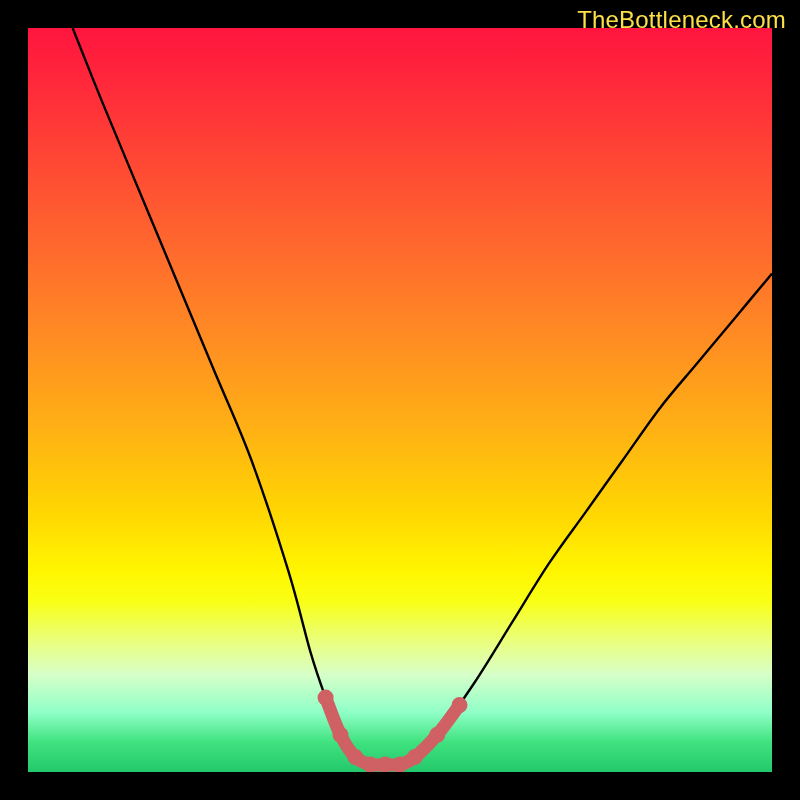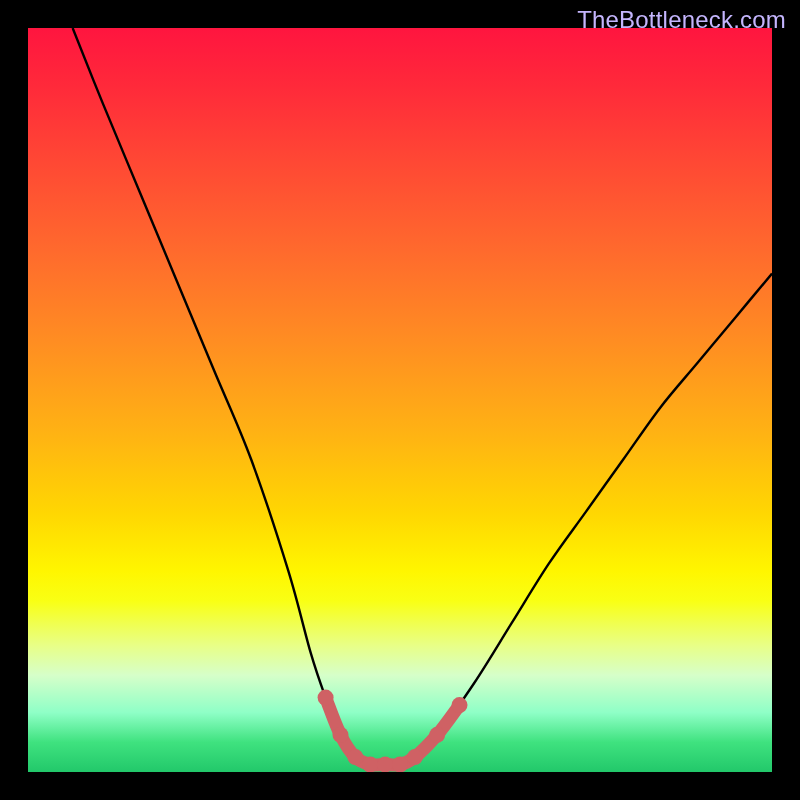--- a/index.html
+++ b/index.html
@@ -38,21 +38,21 @@
       #d6ffc9 87%,
       #8fffc7 92%,
       #3fe27f 96%,
       #22c86a 100%
     );
   }
   .watermark {
     position: absolute;
     top: 6px;
     right: 14px;
-    color: #c4b5fd;
+    color: #fde047;
     font-size: 24px;
     font-weight: 500;
     letter-spacing: 0.2px;
   }
   svg.curves {
     position: absolute;
     left: 0; top: 0;
     width: 744px;
     height: 744px;
   }

